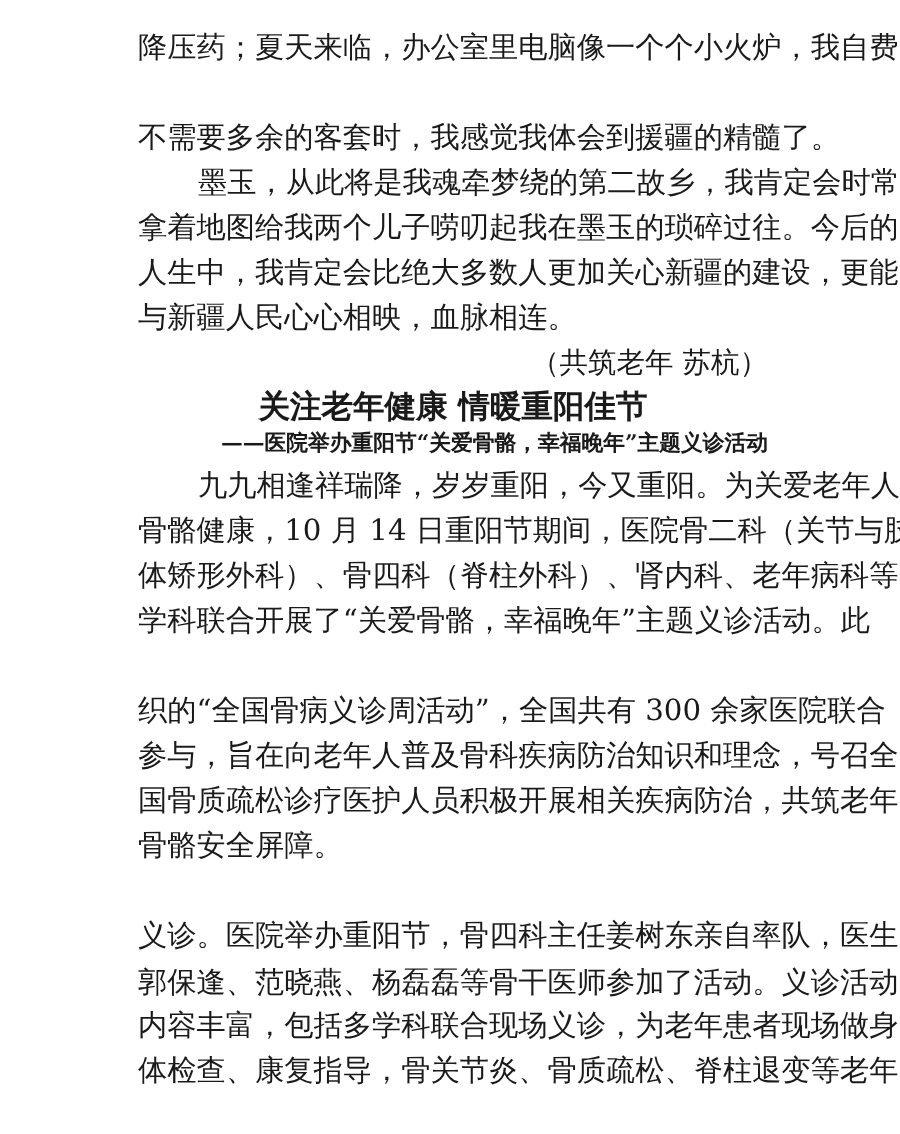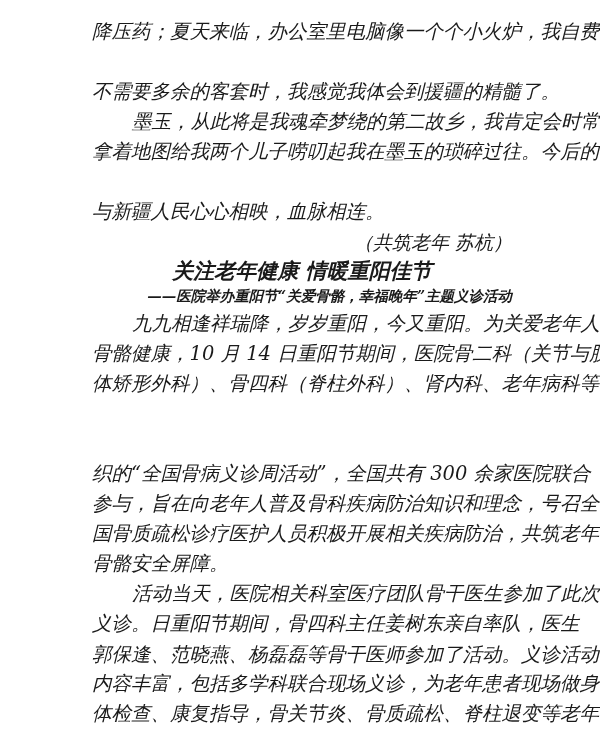--- a/index.html
+++ b/index.html
@@ -13,41 +13,42 @@
   .line.indent { padding-left:40px; width:380px; }
   .sig { position:absolute; right:0; font-size:19px; line-height:30px; white-space:nowrap; }
   .title { position:absolute; left:0; width:420px; text-align:center; font-size:21px; font-weight:bold;
            line-height:30px; white-space:nowrap; font-family:"DejaVu Serif", serif; }
   .subtitle { position:absolute; right:0; font-size:14.5px; font-weight:bold; line-height:24px; white-space:nowrap; }
 </style>
 </head>
 <body>
 
 <div class="page">
-  <div class="col" style="top:0;height:720px;font-style:italic;">
+  <div class="col" style="top:0;height:720px;">
 
     <div class="line" style="top:17px">降压药；夏天来临，办公室里电脑像一个个小火炉，我自费</div>
     <div class="line last" style="top:77px">不需要多余的客套时，我感觉我体会到援疆的精髓了。</div>
 
     <div class="line indent" style="top:107px">墨玉，从此将是我魂牵梦绕的第二故乡，我肯定会时常</div>
     <div class="line" style="top:137px">拿着地图给我两个儿子唠叨起我在墨玉的琐碎过往。今后的</div>
+    <div class="line" style="top:167px">人生中，我肯定会比绝大多数人更加关心新疆的建设，更能</div>
     <div class="line last" style="top:197px">与新疆人民心心相映，血脉相连。</div>
 
     <div class="sig" style="top:227px">（共筑老年  苏杭）</div>
 
     <div class="title" style="top:256px">关注老年健康  情暖重阳佳节</div>
     <div class="subtitle" style="top:284px">——医院举办重阳节“关爱骨骼，幸福晚年”主题义诊活动</div>
 
     <div class="line indent" style="top:309px">九九相逢祥瑞降，岁岁重阳，今又重阳。为关爱老年人</div>
     <div class="line" style="top:339px">骨骼健康，10 月 14 日重阳节期间，医院骨二科（关节与肢</div>
     <div class="line" style="top:369px">体矫形外科）、骨四科（脊柱外科）、肾内科、老年病科等多</div>
+    <div class="line" style="top:399px">学科联合开展了“关爱骨骼，幸福晚年”主题义诊活动。此</div>
     <div class="line" style="top:459px">织的“全国骨病义诊周活动”，全国共有 300 余家医院联合</div>
     <div class="line" style="top:489px">参与，旨在向老年人普及骨科疾病防治知识和理念，号召全</div>
     <div class="line" style="top:519px">国骨质疏松诊疗医护人员积极开展相关疾病防治，共筑老年</div>
     <div class="line last" style="top:549px">骨骼安全屏障。</div>
 
-    <div class="line indent" style="top:579px">活动当天，医院相关科室医疗团队骨干医生参加了此次</div>
-    <div class="line" style="top:609px">义诊。日重阳节期间，骨四科主任姜树东亲自率队，医生</div>
+    <div class="line" style="top:609px">义诊。医院举办重阳节，骨四科主任姜树东亲自率队，医生</div>
     <div class="line" style="top:640px">郭保逢、范晓燕、杨磊磊等骨干医师参加了活动。义诊活动</div>
     <div class="line" style="top:669px">内容丰富，包括多学科联合现场义诊，为老年患者现场做身</div>
     <div class="line" style="top:699px">体检查、康复指导，骨关节炎、骨质疏松、脊柱退变等老年</div>
   </div>
 </div>
 
 </body></html>

